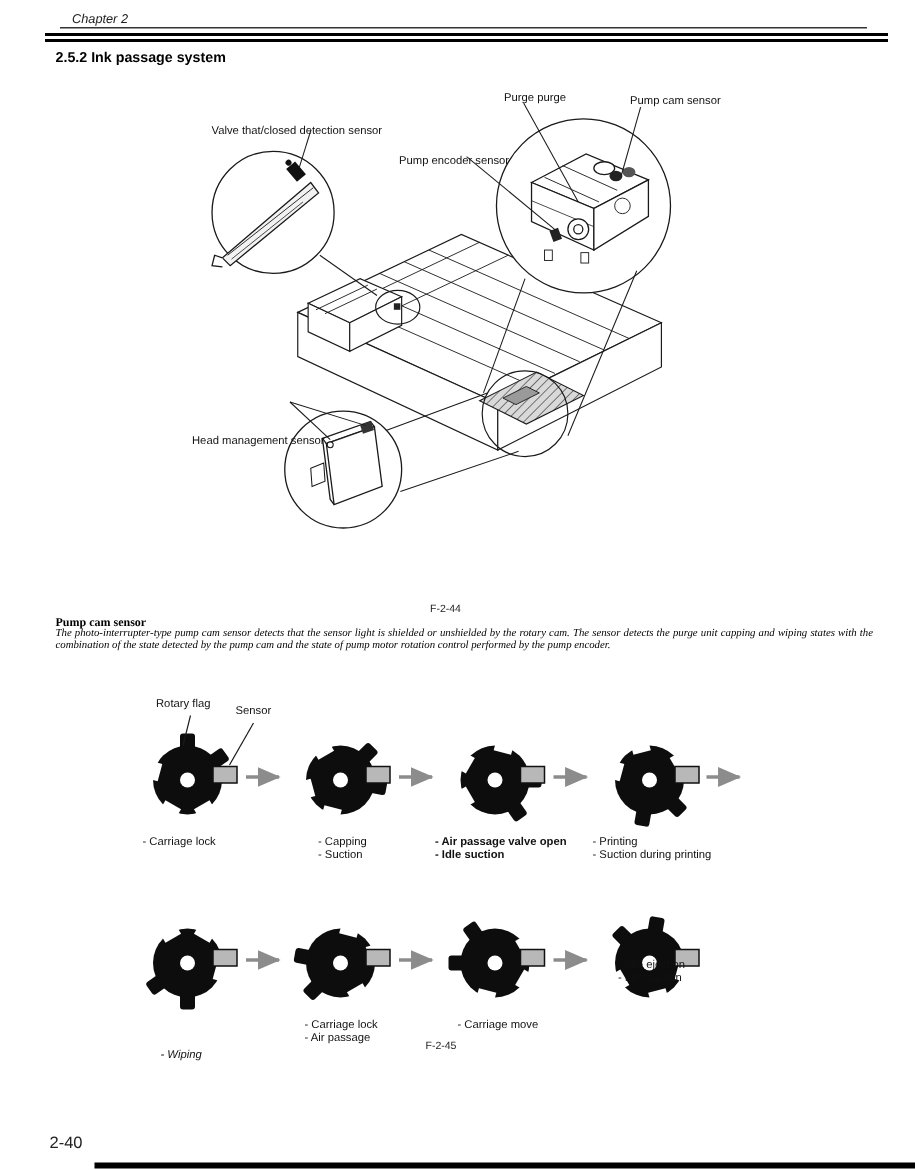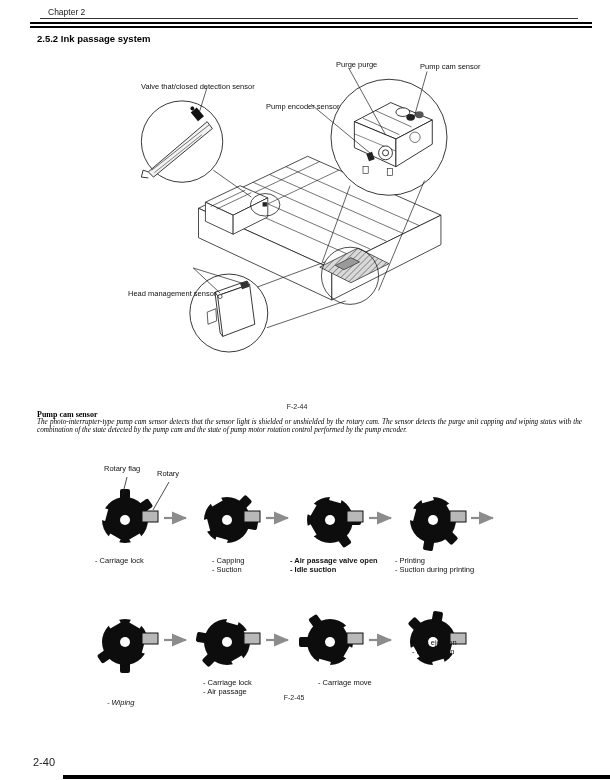--- a/index.html
+++ b/index.html
@@ -1,20 +1,20 @@
 <!DOCTYPE html>
 <html><head>
 <meta charset="utf-8">
 <style>
   html,body{margin:0;padding:0;}
   body{width:610px;height:780px;background:#ffffff;position:relative;overflow:hidden;
        font-family:"Liberation Sans",sans-serif;color:#111;}
   .abs{position:absolute;}
   
-  .chapter{left:48px;top:7px;font-size:8.5px;color:#222;text-align:right;}
+  .chapter{left:48px;top:7px;font-size:8.5px;font-style:italic;color:#222;text-align:right;}
   .rule-thin{left:40px;top:18px;width:538px;height:0;border-top:1px solid #333;}
   .rule-double{left:30px;top:22px;width:562px;height:2px;border-top:2px solid #000;border-bottom:2px solid #000;}
   .section-title{left:37px;top:33px;font-size:9.5px;font-weight:bold;color:#000;}
   
   .flabel{font-size:7.5px;color:#111;white-space:nowrap;}
   .fcaption{font-size:7px;color:#222;text-align:center;width:60px;}
   
   .body-head{left:37px;top:410px;font-family:"Liberation Serif",serif;font-size:8px;font-weight:bold;color:#000;}
   .body-para{left:37px;top:419px;width:545px;font-family:"Liberation Serif",serif;font-size:7.2px;line-height:7.9px;color:#000;text-align:justify;font-style:italic;}
   
@@ -194,21 +194,21 @@
     </g>
   </g>
 
   <g stroke-width="0.8">
     <line x1="127" y1="477" x2="122" y2="497"></line>
     <line x1="169" y1="482" x2="153" y2="510"></line>
   </g>
 </svg>
 
 <div class="abs flabel" style="left:104px;top:464px;">Rotary flag</div>
-<div class="abs flabel" style="left:157px;top:469px;">Rotary</div>
+<div class="abs flabel" style="left:157px;top:469px;">Sensor</div>
 
 <div class="abs cam-label" style="left:95px;top:556px;">
   <div>- Carriage lock</div>
   <div></div>
 </div>
 <div class="abs cam-label" style="left:212px;top:556px;">
   <div>- Capping</div>
   <div>- Suction</div>
 </div>
 <div class="abs cam-label" style="left:290px;top:556px;font-weight:bold;">
@@ -221,21 +221,21 @@
 </div>
 
 <div class="abs cam-label" style="left:107px;top:698px;font-style:italic;">
   <div>- Wiping</div>
   <div></div>
 </div>
 <div class="abs cam-label" style="left:203px;top:678px;">
   <div>- Carriage lock</div>
   <div>- Air passage</div>
 </div>
-<div class="abs cam-label" style="left:318px;top:678px;text-align:center;">
+<div class="abs cam-label" style="left:305px;top:678px;text-align:center;">
   <div>- Carriage move</div>
   <div></div>
 </div>
 <div class="abs cam-label" style="left:412px;top:638px;">
   <div>- Idle ejection</div>
   <div>- Idle suction</div>
 </div>
 
 <div class="abs fcaption" style="left:264px;top:694px;">F-2-45</div>
 

